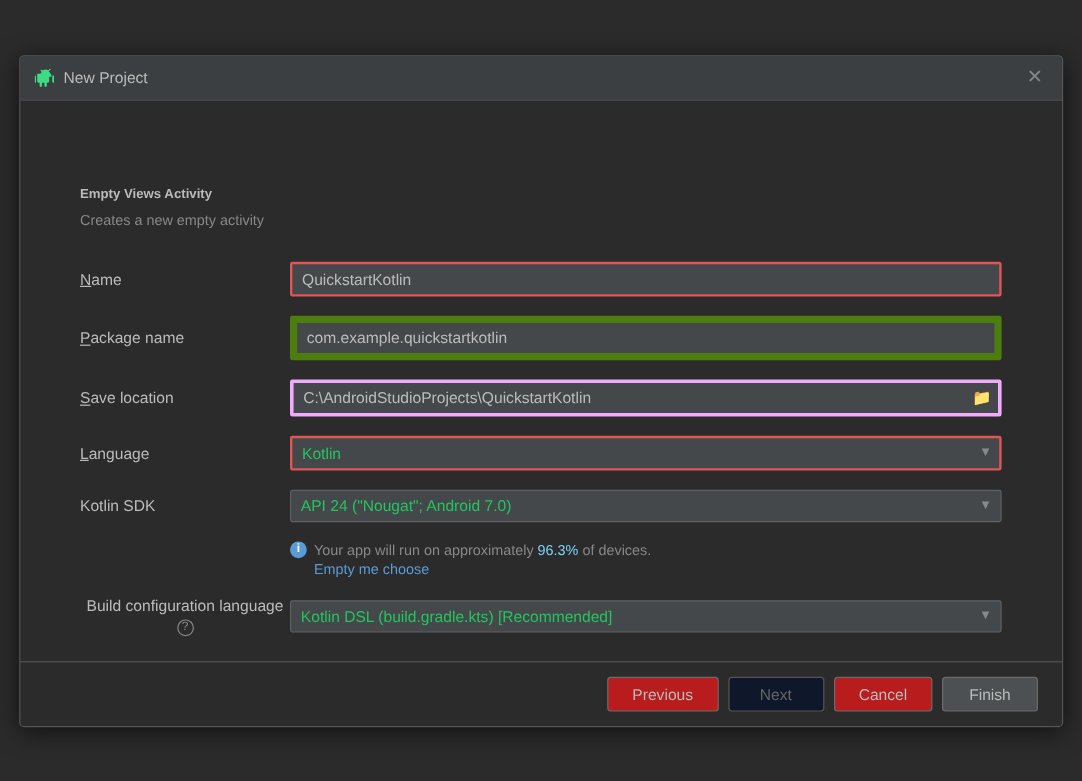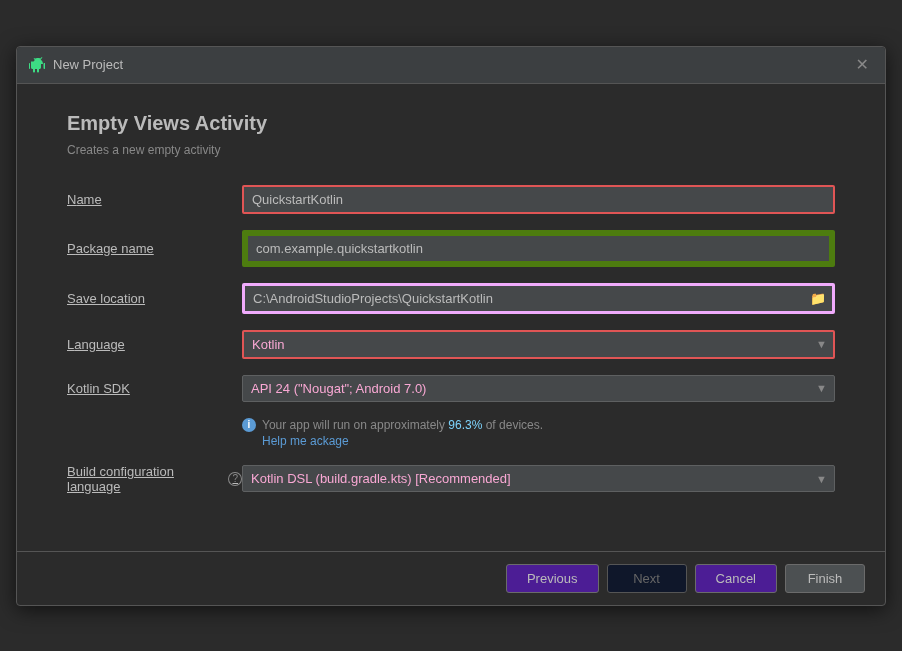--- a/index.html
+++ b/index.html
@@ -66,43 +66,43 @@
     }
 
     .content {
       flex: 1;
       padding: 28px 50px;
       overflow-y: auto;
     }
 
     .section-title {
       color: #bbbbbb;
-      font-size: 20px;
+      font-size: 11px;
       font-weight: 600;
       margin-bottom: 8px;
+      margin-top: 44px;
     }
 
     .subtitle {
       color: #888;
       font-size: 12px;
       margin-bottom: 28px;
     }
 
     .form-row {
       display: flex;
       align-items: center;
       margin-bottom: 16px;
     }
 
     .form-label {
       width: 175px;
       color: #bbbbbb;
       font-size: 13px;
       flex-shrink: 0;
-      text-decoration: underline;
     }
 
     .form-control-wrap {
       flex: 1;
       position: relative;
     }
 
     .text-input {
       width: 100%;
       background: #45484a;
@@ -144,21 +144,21 @@
 
     .select-wrap {
       position: relative;
       flex: 1;
     }
 
     .select-input {
       width: 100%;
       background: #45484a;
       border: 1px solid #5e6061;
-      color: #f9a8d4;
+      color: #22c55e;
       padding: 5px 8px;
       font-size: 13px;
       border-radius: 2px;
       appearance: none;
       cursor: pointer;
       outline: none;
     }
 
     .select-input.highlighted {
       border: 2px solid #e05555;
@@ -213,20 +213,21 @@
       font-size: 12px;
       text-decoration: none;
       cursor: pointer;
       margin-top: 2px;
     }
 
     .label-with-icon {
       display: flex;
       align-items: center;
       gap: 4px;
+      flex-direction: column;
     }
 
     .question-icon {
       display: inline-flex;
       align-items: center;
       justify-content: center;
       width: 14px;
       height: 14px;
       border-radius: 50%;
       border: 1px solid #888;
@@ -247,21 +248,21 @@
     .btn {
       padding: 6px 20px;
       border-radius: 3px;
       font-size: 13px;
       cursor: pointer;
       border: 1px solid #6b6b6b;
       min-width: 80px;
     }
 
     .btn-default {
-      background: #4c1d95;
+      background: #b91c1c;
       color: #bbbbbb;
     }
 
     .btn-disabled {
       background: #0f172a;
       color: #666;
       cursor: default;
       border-color: #555;
     }
 
@@ -341,21 +342,21 @@
       </div>
     </div>
 
     <div class="sdk-info">
       <div class="sdk-info-text">
         <span class="info-icon">i</span>
         <span>
           Your app will run on approximately <strong class="bold-percent">96.3%</strong><span> of devices.</span>
         </span>
       </div>
-      <a class="help-link" style="margin-left: 20px;">Help me ackage</a>
+      <a class="help-link" style="margin-left: 20px;">Empty me choose</a>
     </div>
 
     <div class="form-row" style="margin-top: 16px;">
       <div class="form-label">
         <div class="label-with-icon">
           <span>Build configuration language</span>
           <span class="question-icon">?</span>
         </div>
       </div>
       <div class="select-wrap">

